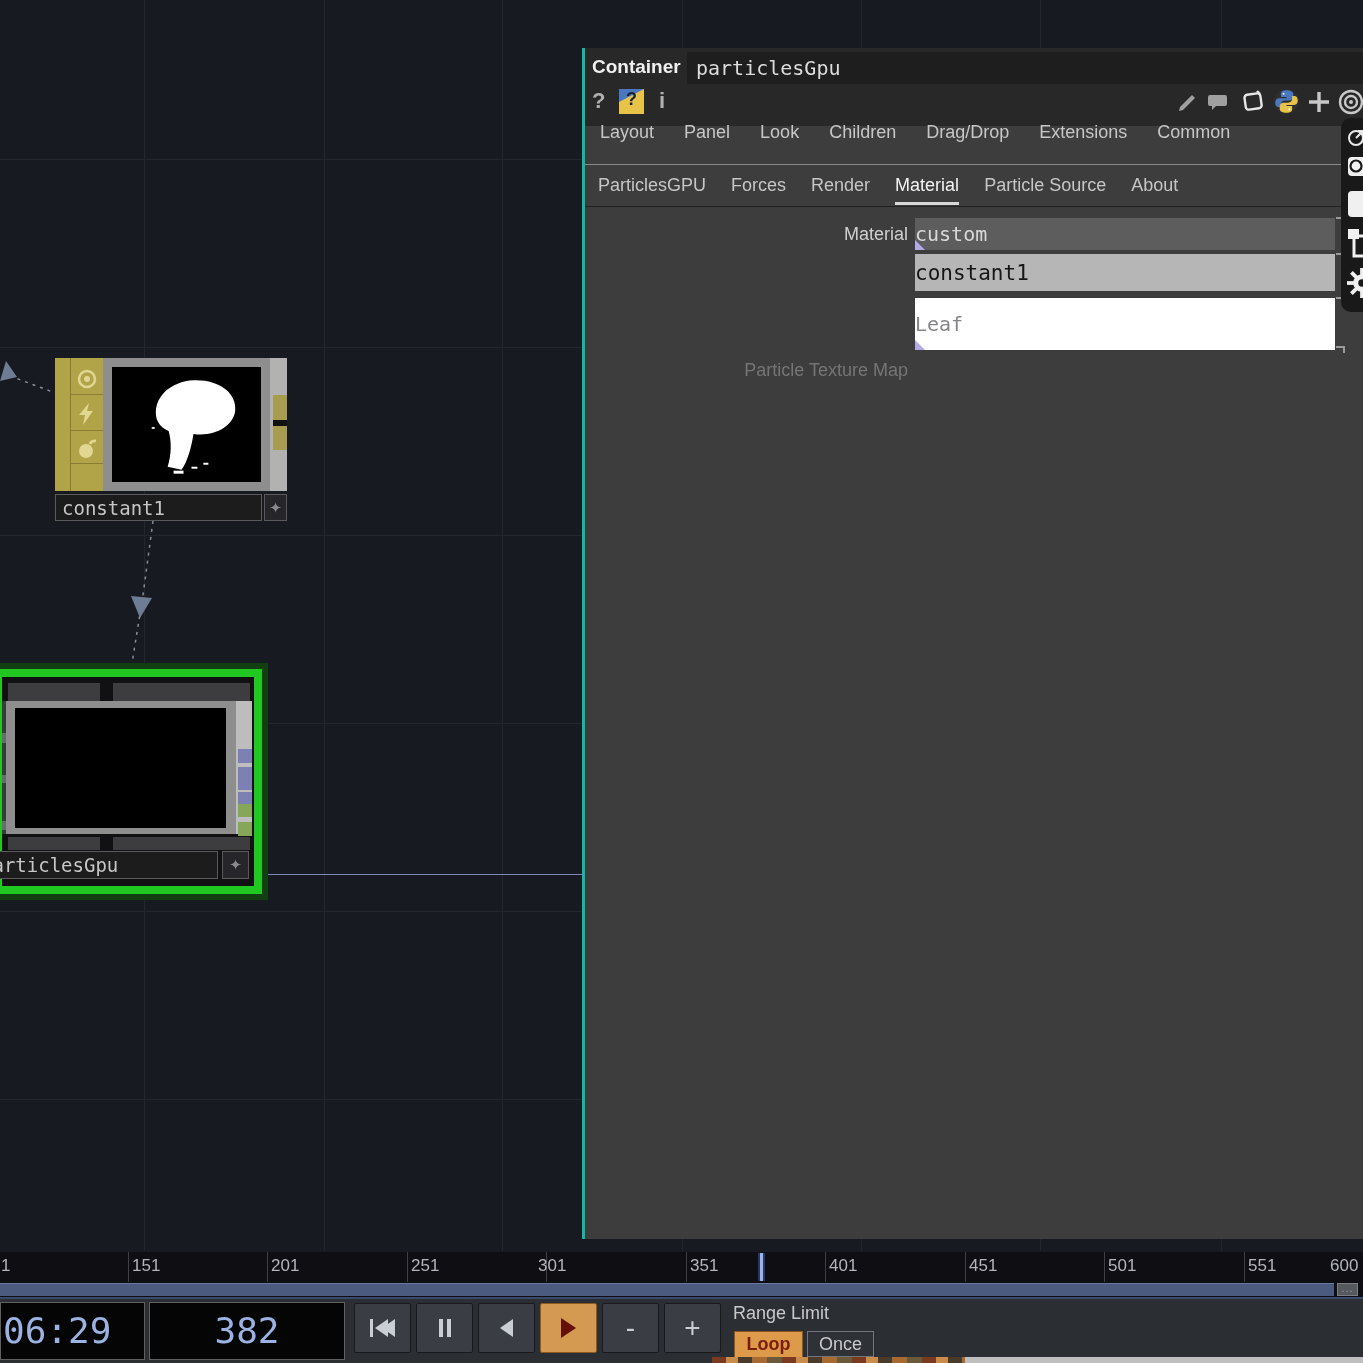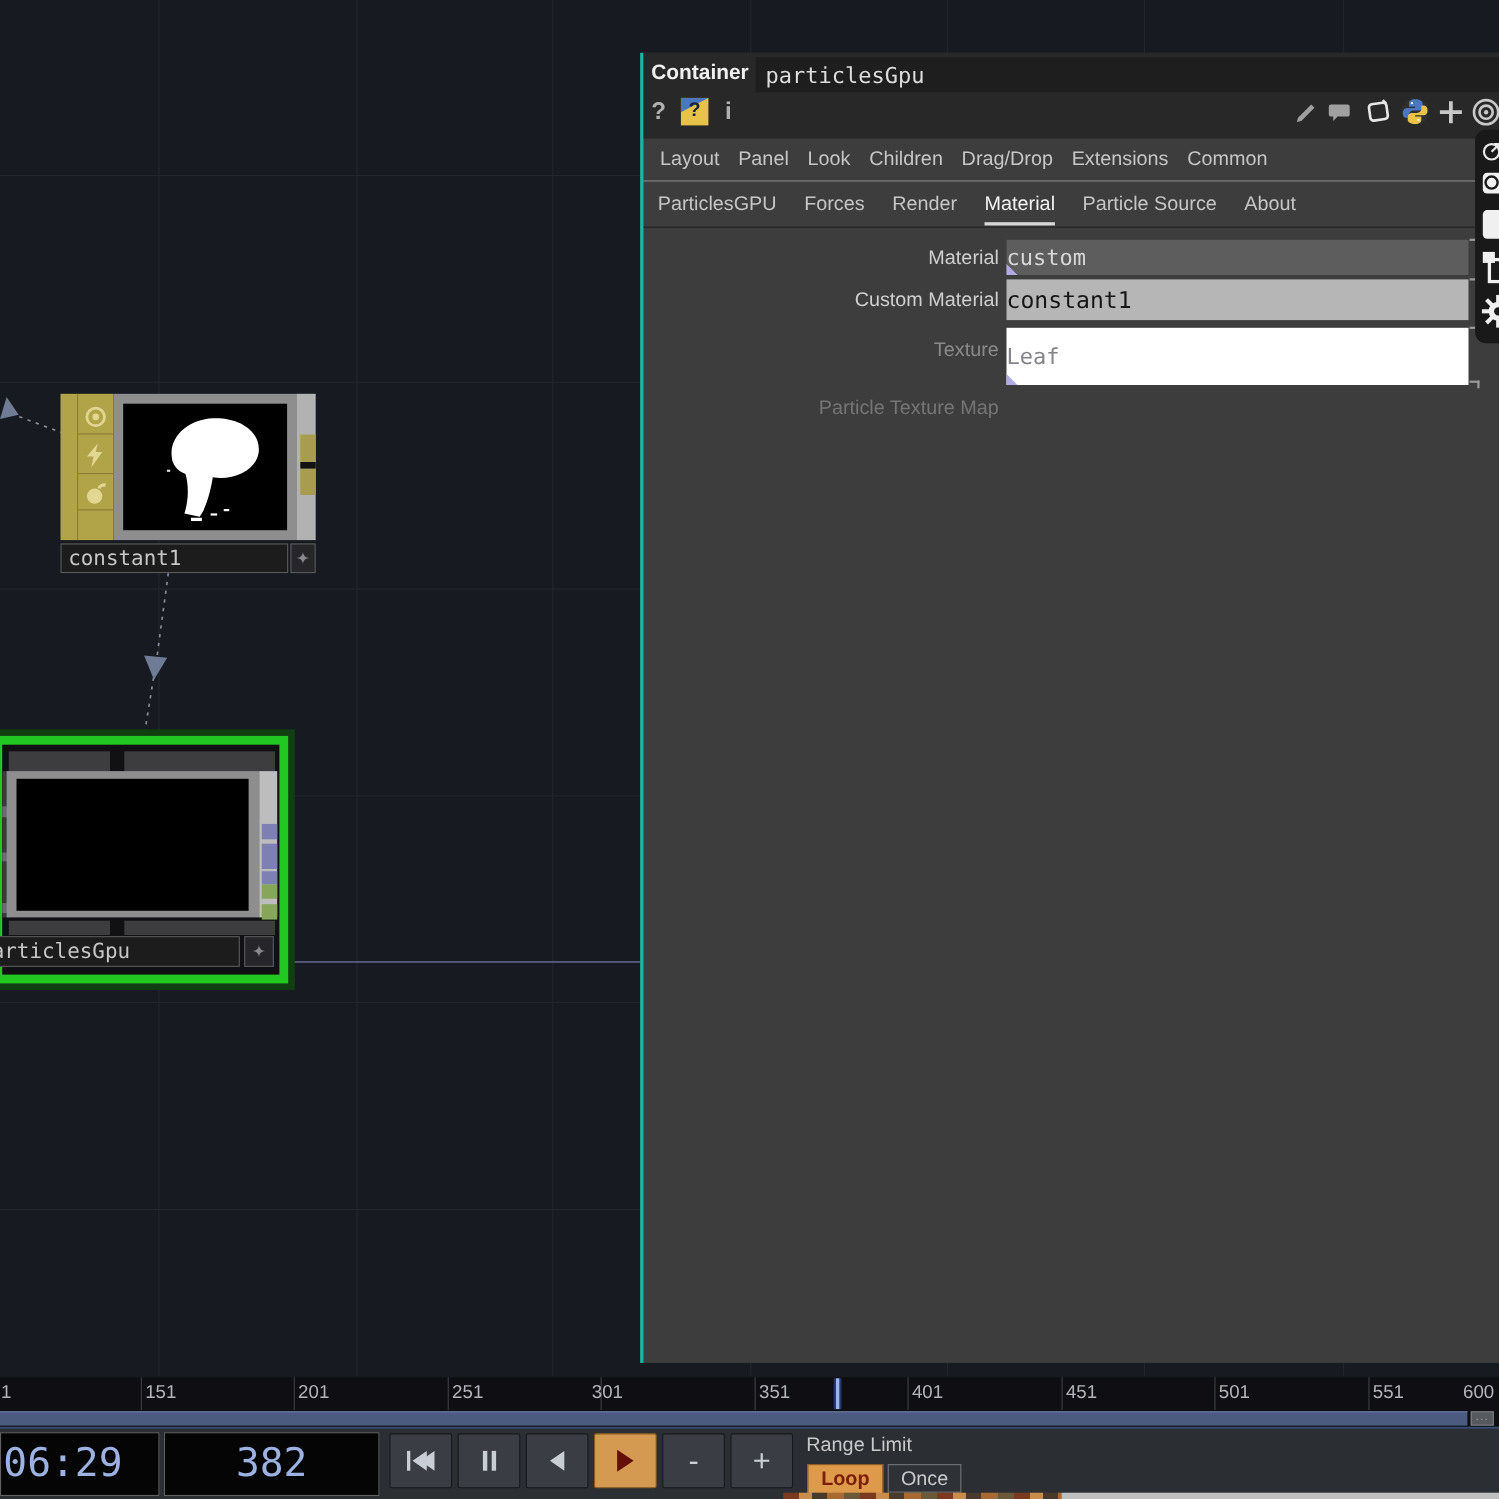--- a/index.html
+++ b/index.html
@@ -197,21 +197,21 @@
     </svg>
     <svg class="abs" style="left:722px; top:42px" width="24" height="24">
       <path d="M12 2v20M2 12h20" stroke="#c8c8c8" stroke-width="3.4"></path>
     </svg>
     <svg class="abs" style="left:753px; top:41px" width="26" height="26">
       <circle cx="13" cy="13" r="11" fill="none" stroke="#c8c8c8" stroke-width="2.4"></circle>
       <circle cx="13" cy="13" r="6" fill="none" stroke="#c8c8c8" stroke-width="2.4"></circle>
       <circle cx="13" cy="13" r="2" fill="#c8c8c8"></circle>
     </svg>
 
-    <div class="abs" style="left:15px; top:86px; display:flex; gap:17px">
+    <div class="abs" style="left:15px; top:74px; display:flex; gap:30px">
       <span class="menu-tab">Layout</span>
       <span class="menu-tab">Panel</span>
       <span class="menu-tab">Look</span>
       <span class="menu-tab">Children</span>
       <span class="menu-tab">Drag/Drop</span>
       <span class="menu-tab">Extensions</span>
       <span class="menu-tab">Common</span>
     </div>
     <div class="abs" style="left:0; top:116px; width:781px; height:1px; background:#8a8a8a"></div>
 
@@ -225,27 +225,25 @@
     </div>
     <div class="abs" style="left:0; top:158px; width:781px; height:1px; background:#222"></div>
 
     <div class="param-label" style="top:170px; height:32px">Material</div>
     <div class="pfield" style="top:170px; height:32px; background:#5d5d5d; color:#d8d8d8; font-size:20px">
       <span>custom</span>
       <div class="tri-purple"></div>
     </div>
     <div class="bracket" style="left:751px; top:169px"></div>
 
-    <div class="param-label" style="top:206px; height:37px">Custom Material</div>
     <div class="pfield" style="top:206px; height:37px; background:#b6b6b6; color:#161616; font-size:21px">
       <span>constant1</span>
     </div>
     <div class="bracket" style="left:751px; top:205px"></div>
 
-    <div class="param-label dim" style="top:250px; height:40px">Texture</div>
     <div class="pfield" style="top:250px; height:52px; background:#ffffff; color:#84848a; font-size:20px">
       <span>Leaf</span>
       <div class="tri-purple"></div>
     </div>
     <div class="bracket" style="left:751px; top:249px"></div>
 
     <div class="param-label dimmer" style="top:308px; height:28px">Particle Texture Map</div>
     <div class="bracket" style="left:751px; top:298px"></div>
   </div>
 

